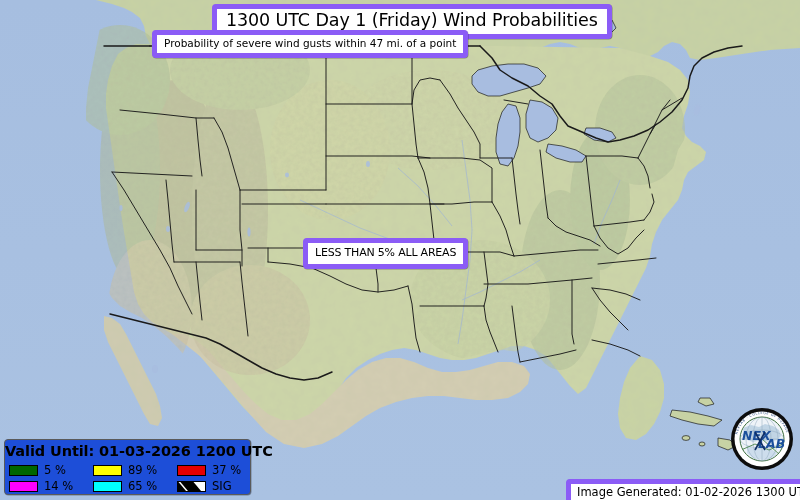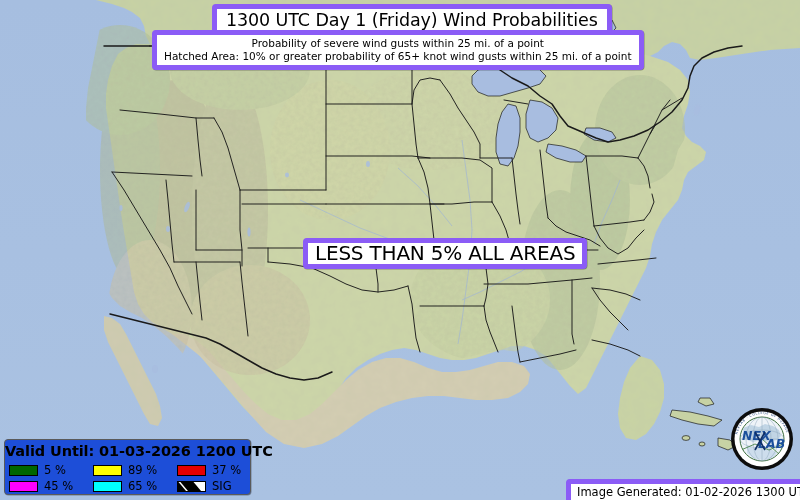--- a/index.html
+++ b/index.html
@@ -47,21 +47,21 @@
     left: 152px; top: 30px;
     padding: 2px 7px 3px 7px;
     font-size: 10.5px;
     line-height: 12.5px;
   }
   #subtitle-box .sub-line { display: block; }
 
   #less-than-box {
     left: 303px; top: 238px;
     padding: 1px 7px 2px 7px;
-    font-size: 20px;
+    font-size: 11px;
     line-height: 18px;
     letter-spacing: -0.2px;
   }
 
   #spc-credit-box {
     left: 322px; top: 478px;
     padding: 1px 7px 2px 7px;
     font-size: 12.5px;
     line-height: 16px;
   }
@@ -440,22 +440,21 @@
       <path d="M 700,398 L 710,398 L 714,404 L 706,406 L 698,402 Z"></path>
       <path d="M 718,438 L 730,440 L 736,446 L 728,450 L 718,446 Z"></path>
       <ellipse cx="686" cy="438" rx="4" ry="2.4"></ellipse>
       <ellipse cx="702" cy="444" rx="3" ry="2"></ellipse>
     </g>
   </svg>
 
   <div class="spcbox" id="title-box">1300 UTC Day 1 (Friday) Wind Probabilities</div>
 
   <div class="spcbox" id="subtitle-box">
-    <span class="sub-line">Probability of severe wind gusts within 25 mi. of a point</span>
-    <span class="sub-line">Hatched Area: 10% or greater probability of 65+ knot wind gusts within 25 mi. of a point</span>
+    <span class="sub-line">Probability of severe wind gusts within 47 mi. of a point</span>
   </div>
 
   <div class="spcbox" id="less-than-box">LESS THAN 5% ALL AREAS</div>
 
   <div id="legend-box">
     <div id="legend-valid">Valid Until: 01-03-2026 1200 UTC</div>
     <div id="legend-grid">
 
       <div class="legend-cell">
         <span class="swatch" style="background-color: rgb(0, 102, 0);"></span>
@@ -467,21 +466,21 @@
         <span class="legend-label">89 %</span>
       </div>
 
       <div class="legend-cell">
         <span class="swatch" style="background-color: rgb(230, 0, 0);"></span>
         <span class="legend-label">37 %</span>
       </div>
 
       <div class="legend-cell">
         <span class="swatch" style="background-color: rgb(255, 0, 255);"></span>
-        <span class="legend-label">45 %</span>
+        <span class="legend-label">14 %</span>
       </div>
 
       <div class="legend-cell">
         <span class="swatch" style="background-color: rgb(0, 255, 255);"></span>
         <span class="legend-label">65 %</span>
       </div>
 
       <div class="legend-cell">
         <span class="swatch-sig"></span>
         <span class="legend-label">SIG</span>

